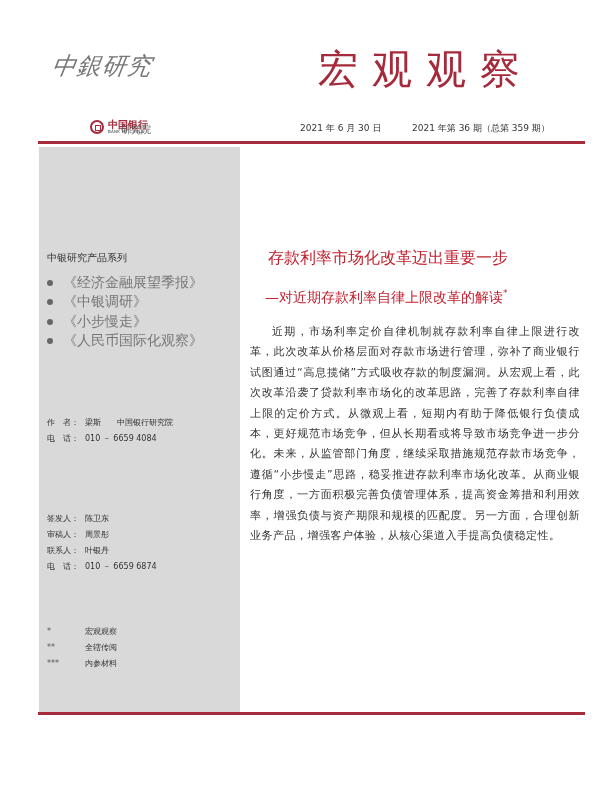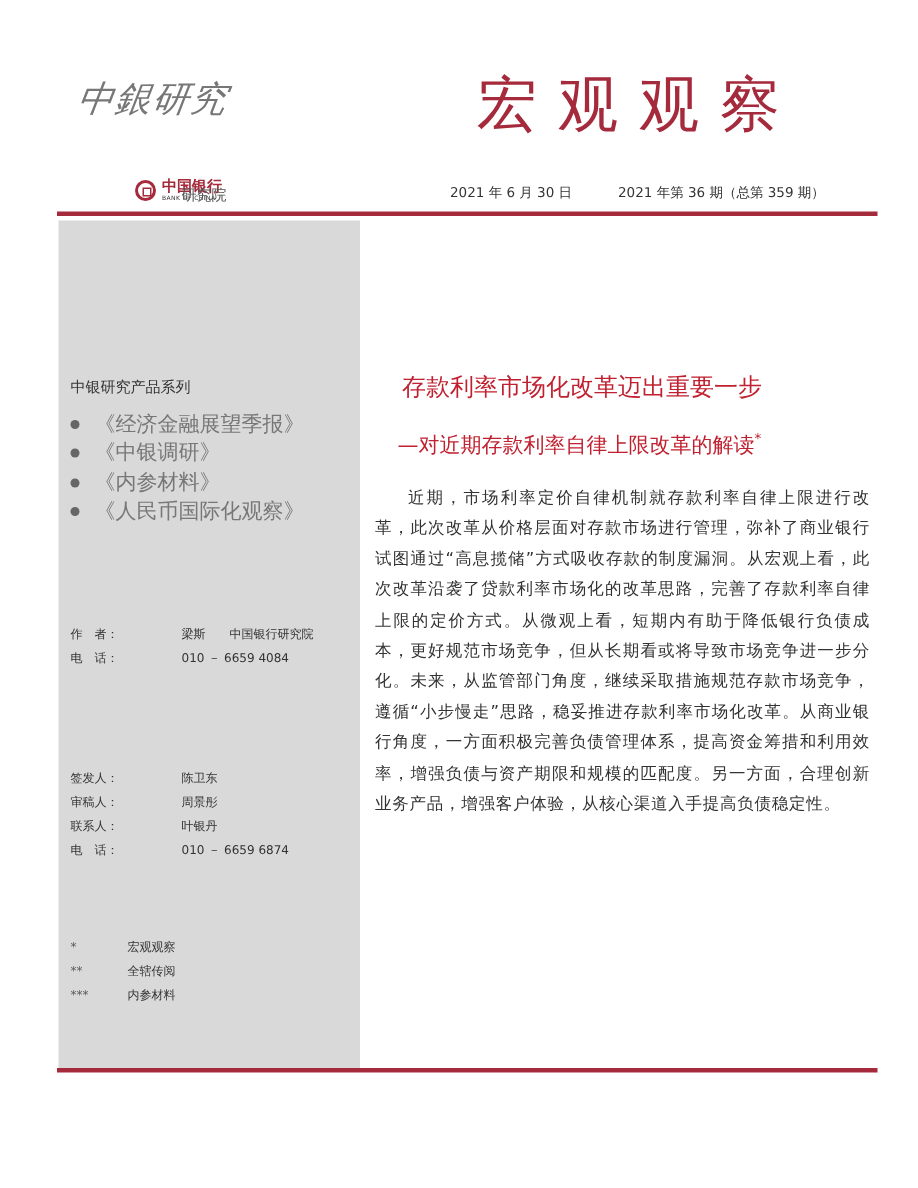--- a/index.html
+++ b/index.html
@@ -18,21 +18,21 @@
   .issue{left:412px;top:122px;font-size:9px;color:#333;}
   .rule{left:38px;width:547px;height:3px;background:#a52a3c;}
   .sidebar{left:39px;top:147px;width:201px;height:566px;background:#d9d9d9;}
   .series-title{left:47px;top:251px;font-size:10px;color:#333;}
   .series-list{left:47px;top:273px;margin:0;padding:0;list-style:none;}
   .series-list li{height:19.5px;font-size:14px;color:#777;display:flex;align-items:center;}
   .series-list li .dot{width:6px;height:6px;border-radius:50%;background:#666;margin-right:10px;}
   .series-list li.active{color:#111;}
   .series-list li.active .dot{background:#111;}
   .info{left:47px;font-size:8px;color:#333;line-height:16px;}
-  .info .row{display:flex;gap:36px;}
+  .info .row{display:flex;}
   .info .lbl{width:38px;display:inline-block;}
   .classif{left:47px;top:623px;font-size:8px;color:#333;}
   .classif .row{display:flex;height:16px;align-items:center;}
   .classif .stars{width:38px;color:#555;}
   .main-title{left:268px;top:248px;font-size:16px;color:#c0202f;}
   .sub-title{left:265px;top:288px;font-size:14px;color:#c0202f;}
   .sub-title sup{font-size:9px;}
   .body-text{left:250px;top:322px;width:330px;font-size:11px;line-height:20.4px;color:#333;text-align:justify;text-indent:22px;letter-spacing:0.5px;margin:0;}
 </style>
 </head>
@@ -61,21 +61,21 @@
   <li>
       <span class="dot"></span>
       <span>《经济金融展望季报》</span>
     </li>
   <li>
       <span class="dot"></span>
       <span>《中银调研》</span>
     </li>
   <li>
       <span class="dot"></span>
-      <span>《内参材料》</span>
+      <span>《小步慢走》</span>
     </li>
   <li>
       <span class="dot"></span>
       <span>《人民币国际化观察》</span>
     </li>
 </ul>
 
 <div class="abs info" style="top:415px;">
   <div class="row">
       <span class="lbl">作　者：</span>

